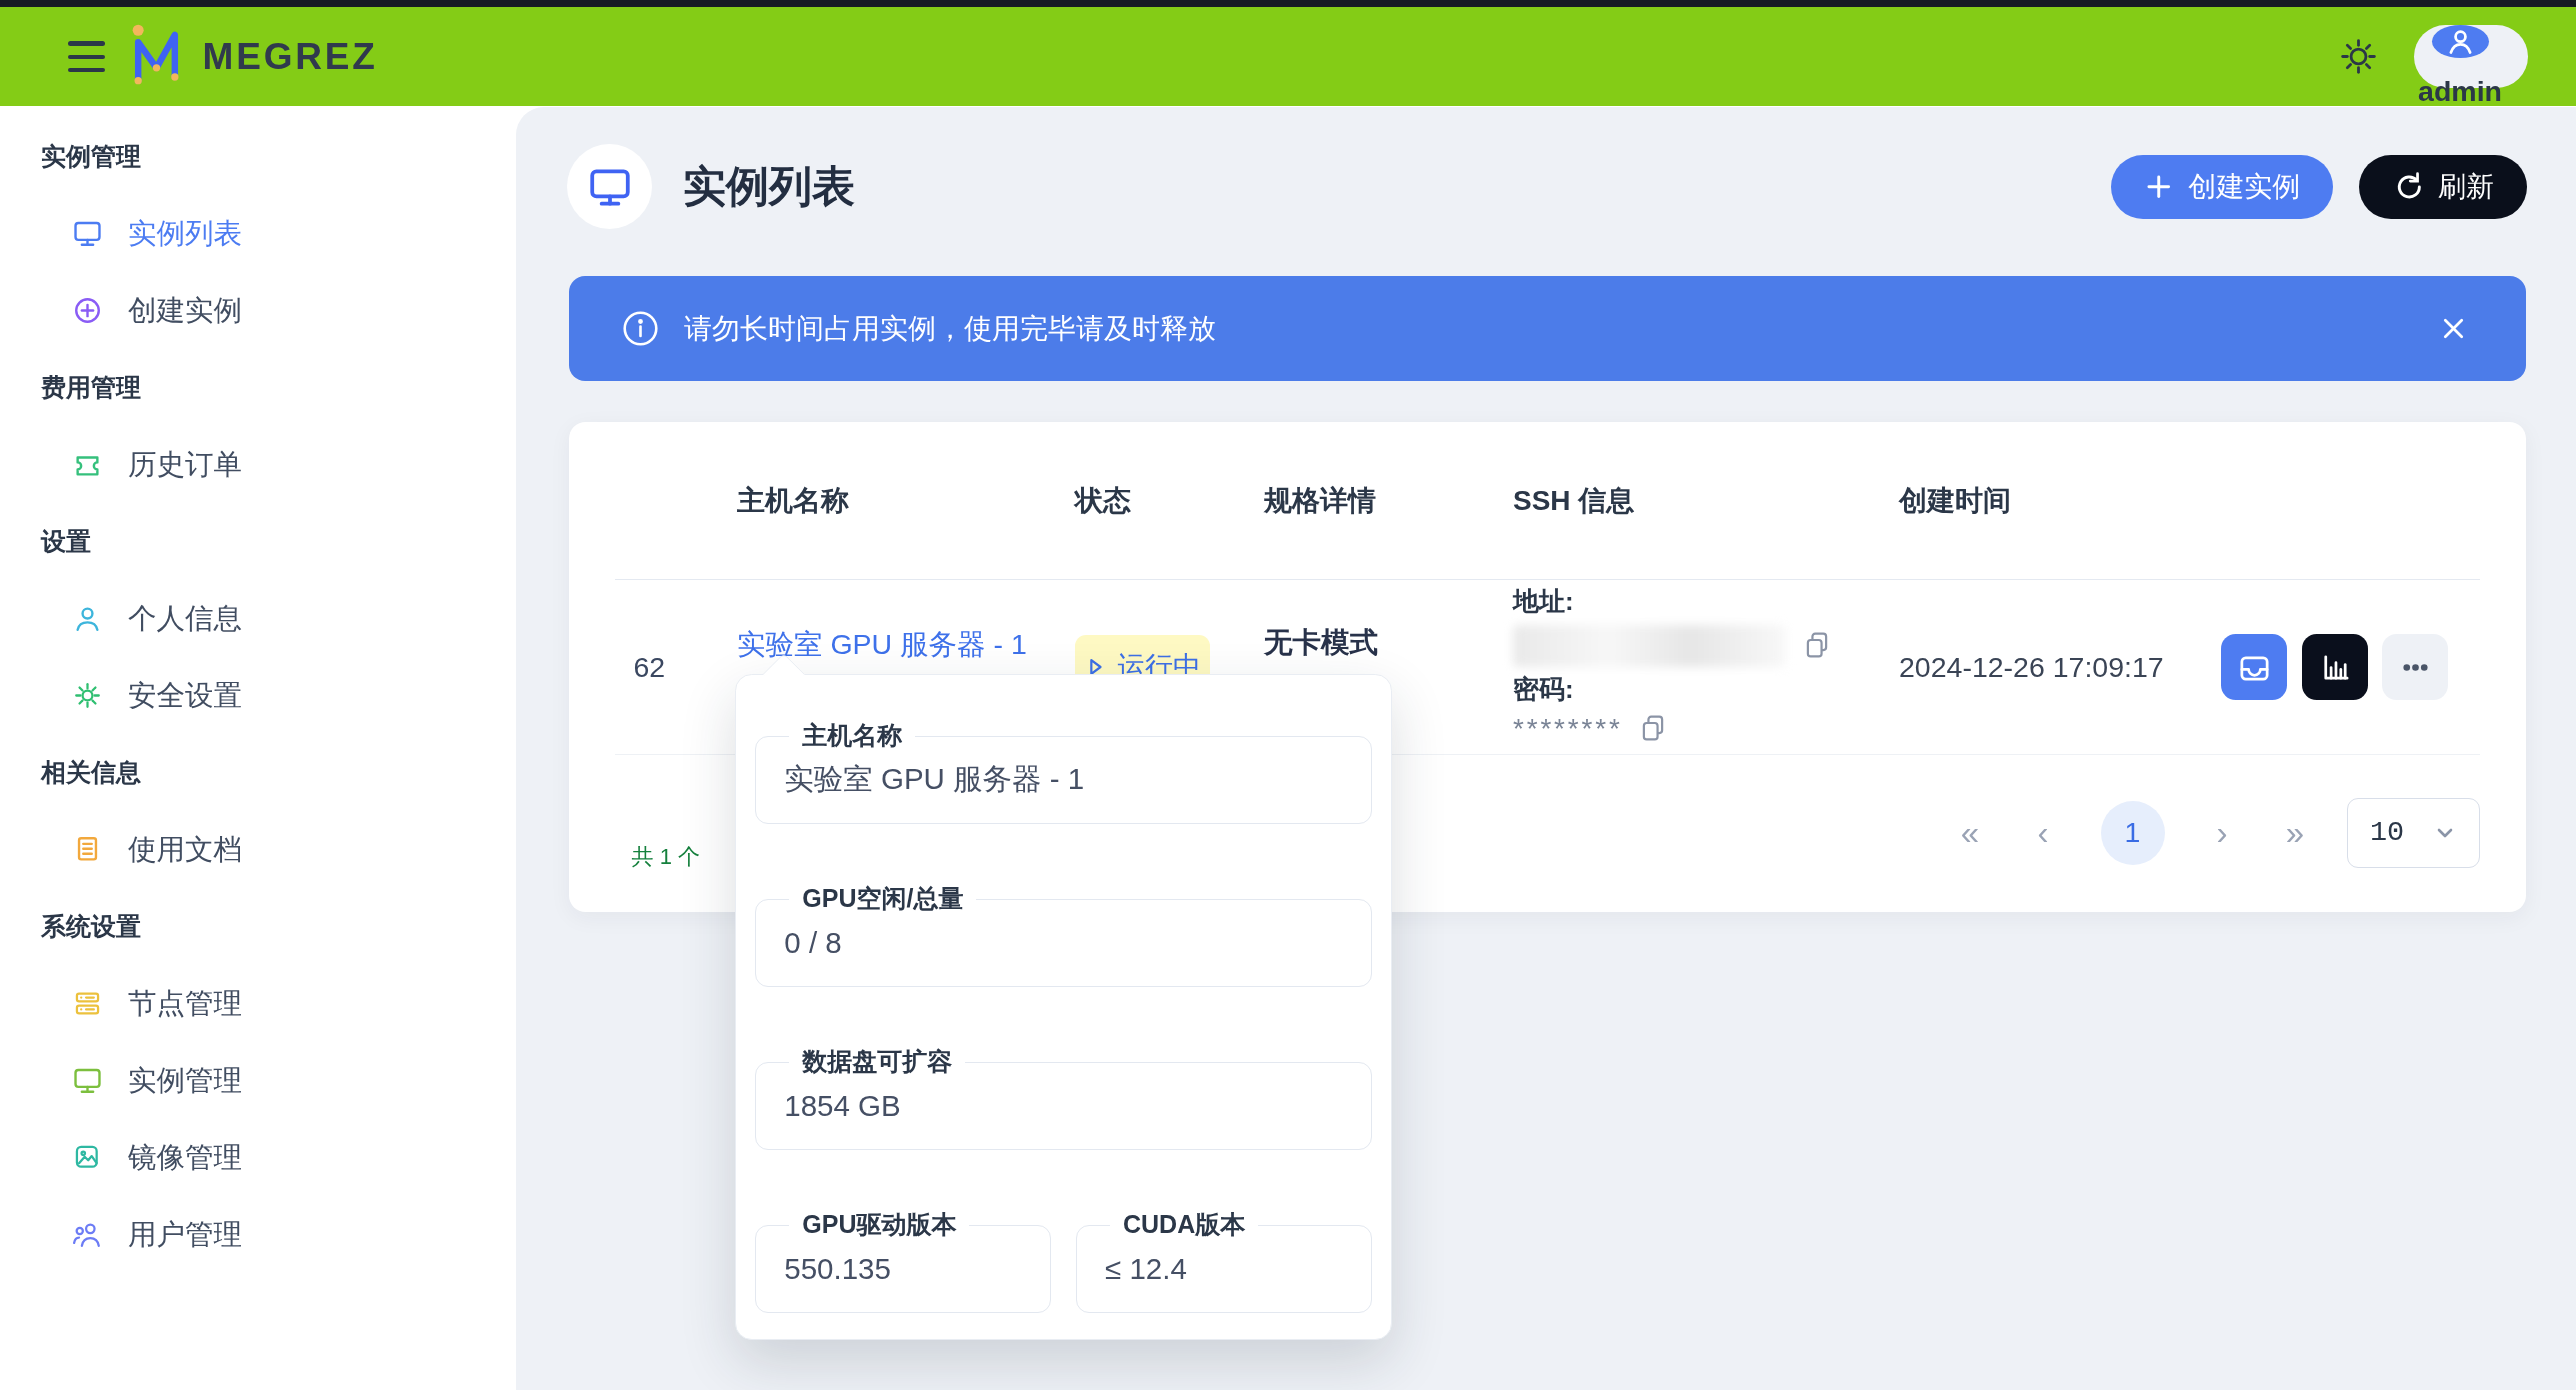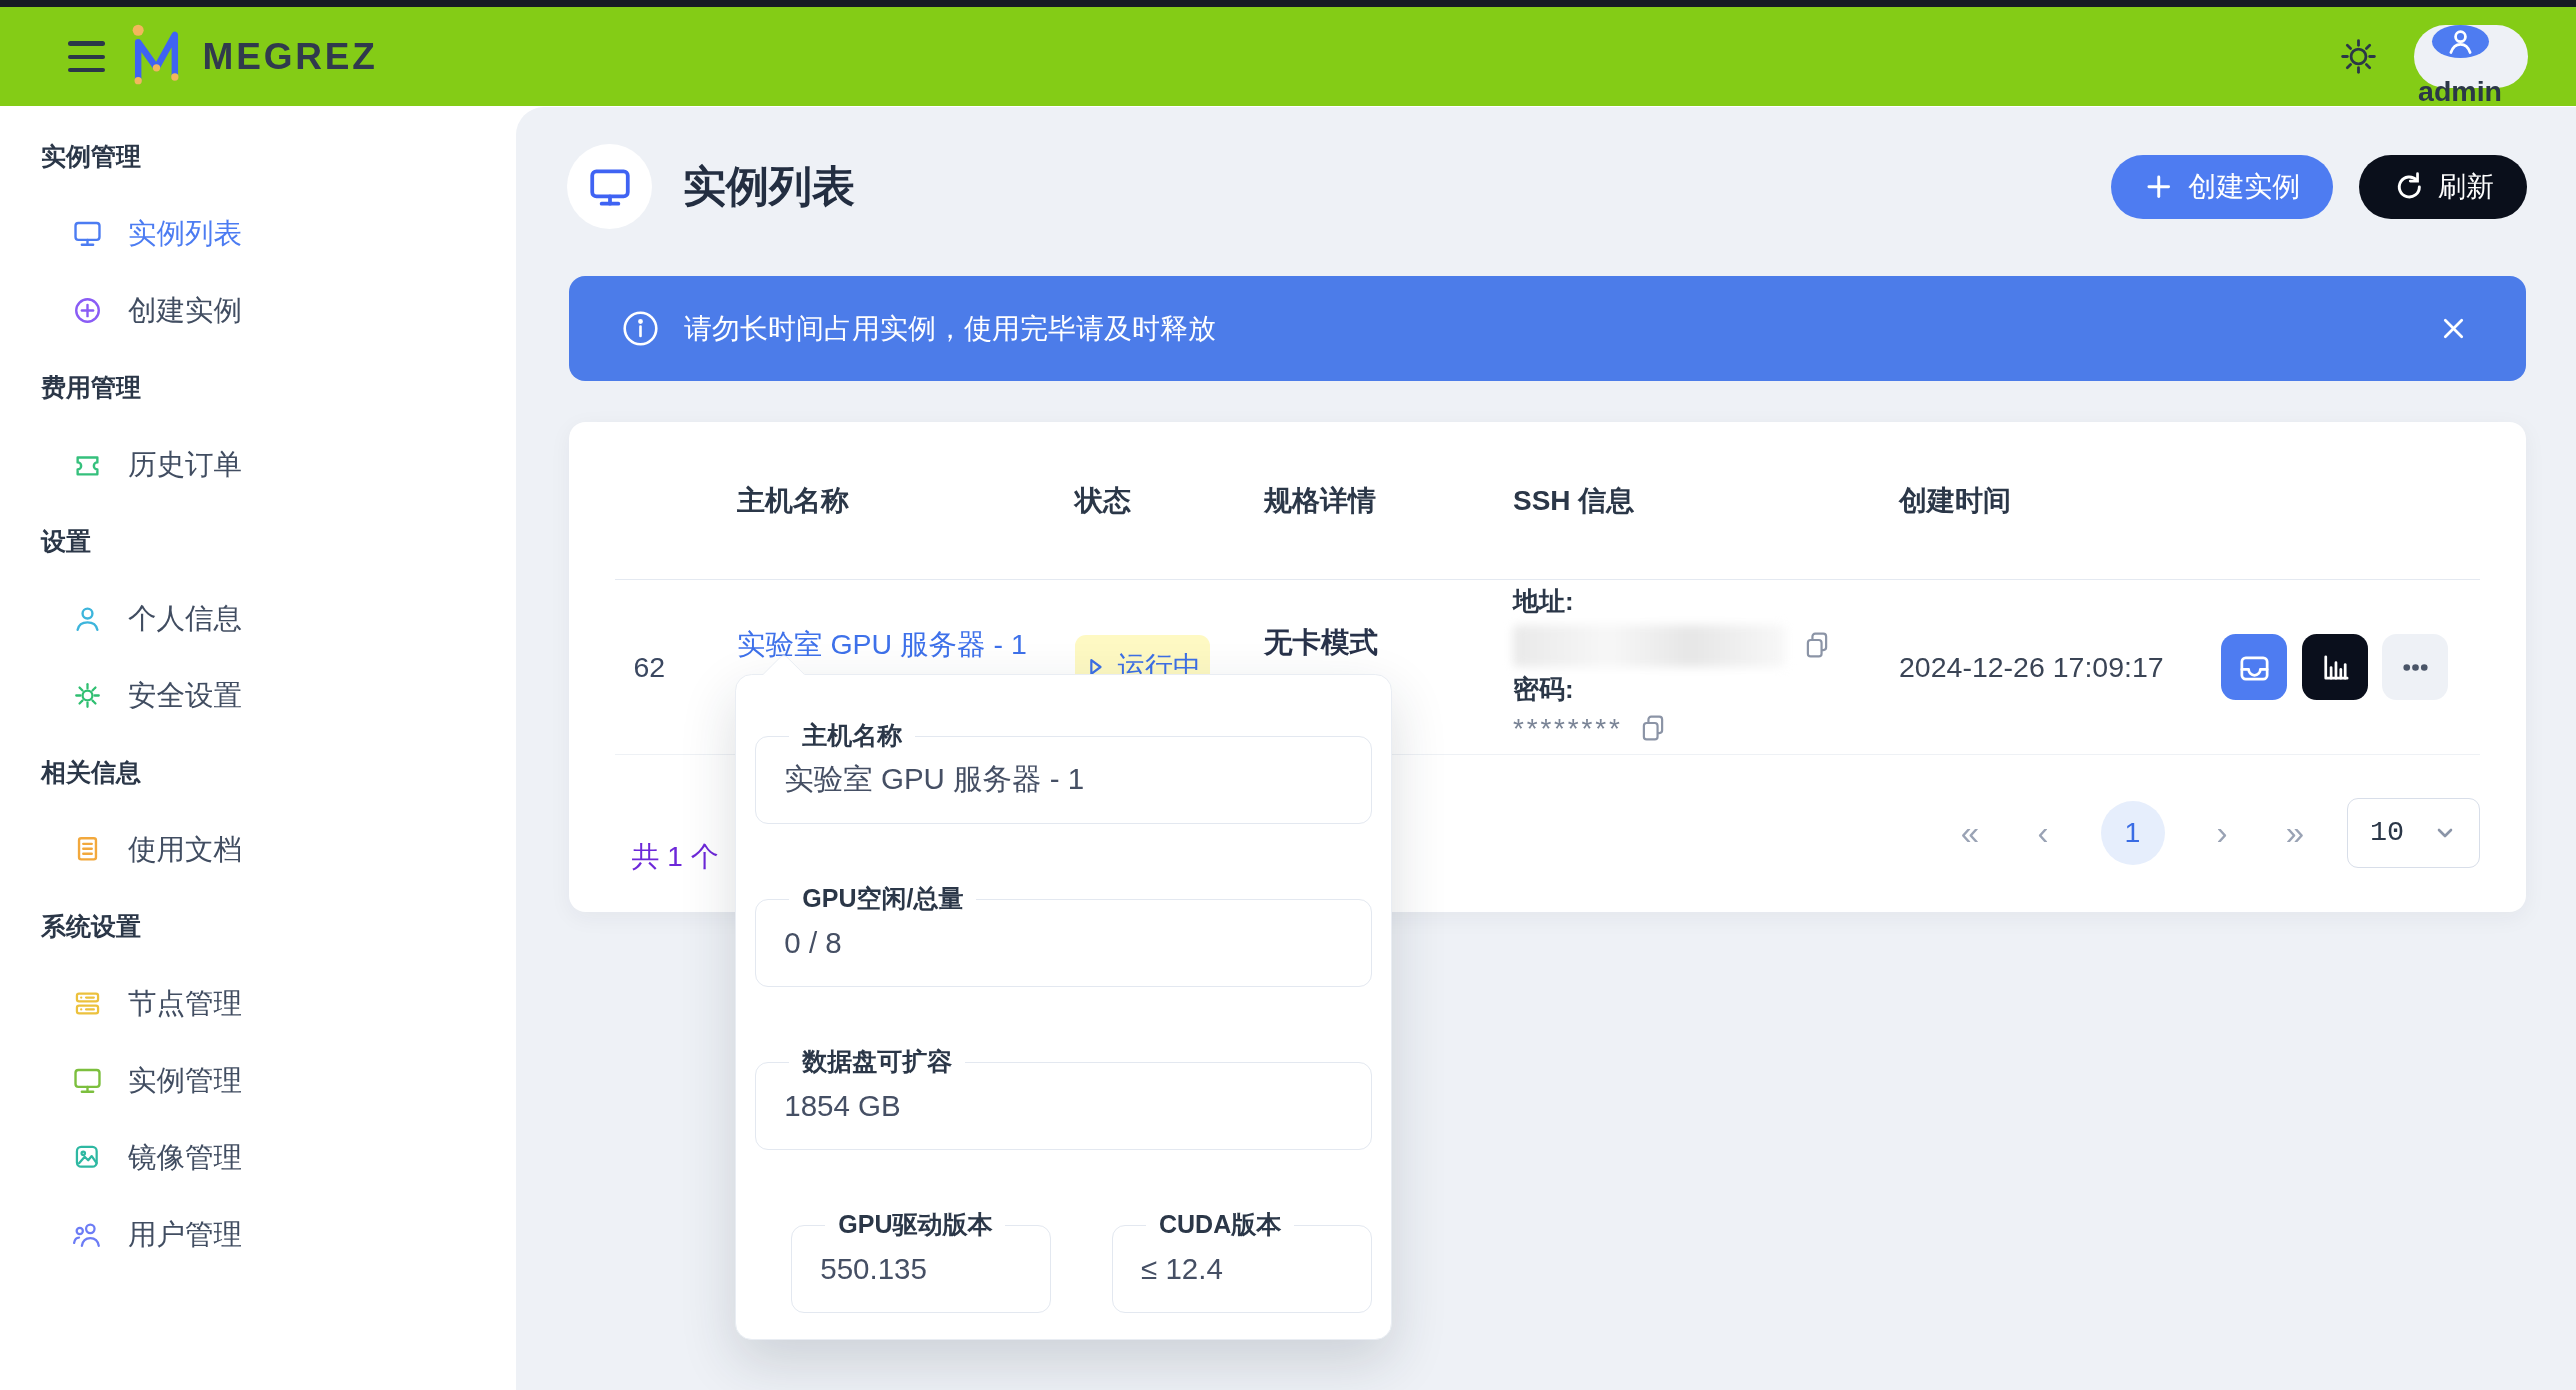--- a/index.html
+++ b/index.html
@@ -73,21 +73,21 @@
   .blur-box { width:273px; height:42px; border-radius:5.5px; background:linear-gradient(90deg,#e9e9e9,#f7f7f7 35%,#e6e6e6 65%,#f8f8f8); filter:blur(4.6px); }
   .pwd-mask { font-size:28px; color:#7a8496; letter-spacing:2.8px; }
   .copy-btn { display:flex; cursor:pointer; }
   .cell-time { font-size:28.5px; color:#3a4455; }
   .cell-actions { display:flex; justify-content:flex-end; gap:14.7px; padding-right:33px; }
   .act-btn { width:66px; height:66px; border-radius:14.7px; display:flex; align-items:center; justify-content:center; cursor:pointer; border:none; }
   .act-blue { background:#4e7cf1; } .act-dark { background:#0a0f1c; } .act-gray { background:#eef1f6; }
 
   
   .pager { height:155px; margin:0 46px; display:flex; align-items:center; }
-  .pager-total { font-size:28px; color:#6d28d9; padding-left:16.6px;margin-top:48px; }
+  .pager-total { font-size:22px; color:#15803d; padding-left:16.6px;margin-top:48px; }
   .pager-controls { margin-left:auto; display:flex; align-items:center; gap:42px; }
   .pg-btn { width:31px; text-align:center; font-size:33px; color:#9aa3b5; cursor:pointer; user-select:none; }
   .pg-page { width:64px; height:64px; border-radius:50%; background:#e6eefc; color:#3a6ce4;
              display:flex; align-items:center; justify-content:center; font-size:28.5px; cursor:pointer; }
   .page-size { margin-left:-5.5px; width:133px; height:70px; background:#fff; border:1.8px solid #d8dee9; border-radius:11px;
                display:flex; align-items:center; justify-content:space-between; padding:0 22px; cursor:pointer;font-family:Liberation Mono, monospace; }
   .page-size span { font-size:28.5px; color:#2b3748; }
 
   
   .popover { position:absolute; left:219px; top:567px; width:657px; height:666px; background:#fff;
@@ -96,21 +96,21 @@
   .pop-arrow { position:absolute; top:-15.7px; left:33px; width:29.5px; height:29.5px; background:#fff;
                border-left:1.8px solid #e9edf3; border-top:1.8px solid #e9edf3; transform:rotate(45deg);
                border-top-left-radius:5.5px; }
   .pf { position:relative; border:1.8px solid #e3e8f0; border-radius:13px; height:88px;
         display:flex; align-items:center; padding:0 28px; background:#fff; }
   .pf + .pf, .pf-row { margin-top:75px; }
   .pf-label { position:absolute; top:-18.4px; left:33px; background:#fff; padding:0 13px;
               font-size:25px; font-weight:700; color:#2b3748; }
   .pf-value { font-size:29.5px; color:#454f64; }
   .pf-row { display:flex; gap:25px; }
-  .pf-row .pf { flex:1; margin-top:0;margin-left:36px; }
+  .pf-row .pf { flex:1; margin-top:0; }
 </style>
 </head>
 <body>
 
 <div class="top-strip"></div>
 
 <header class="appbar">
   <div class="hamburger">
       <span></span>
       <span></span>

